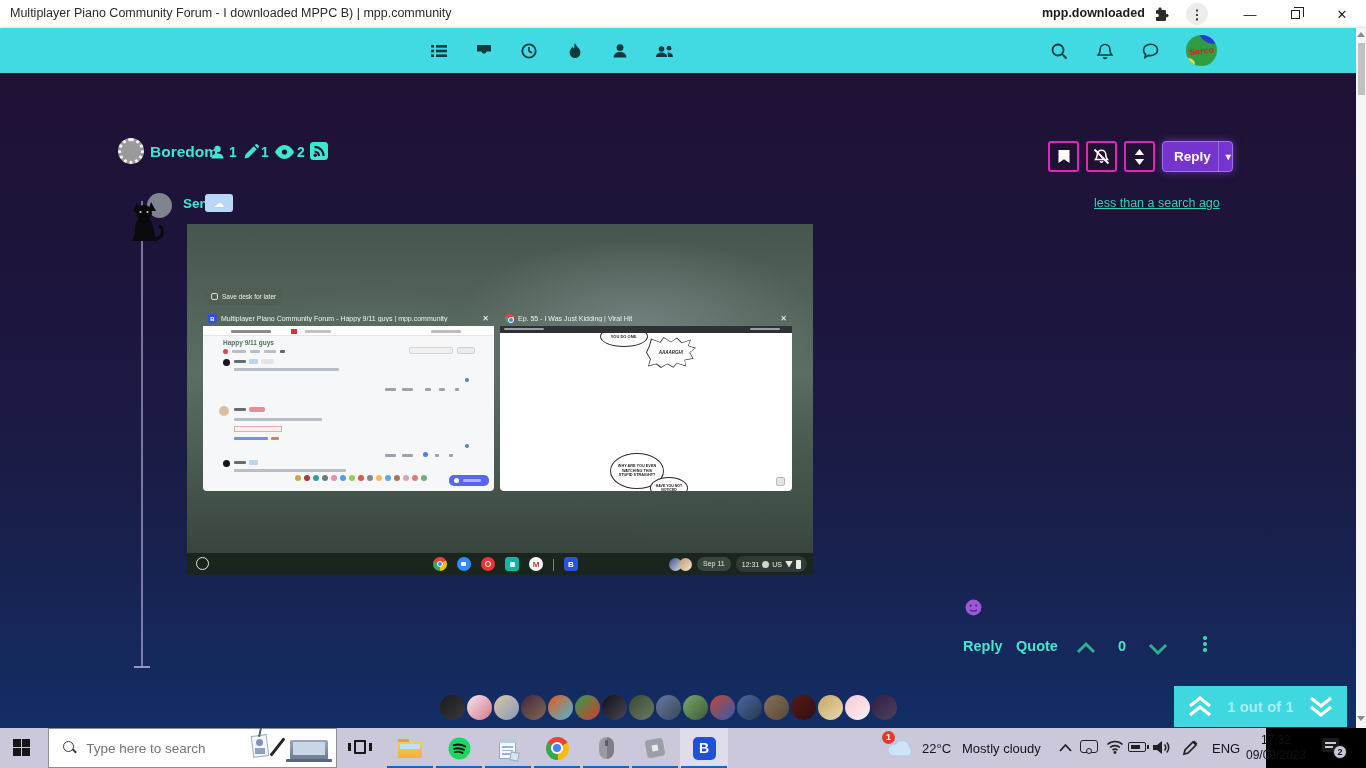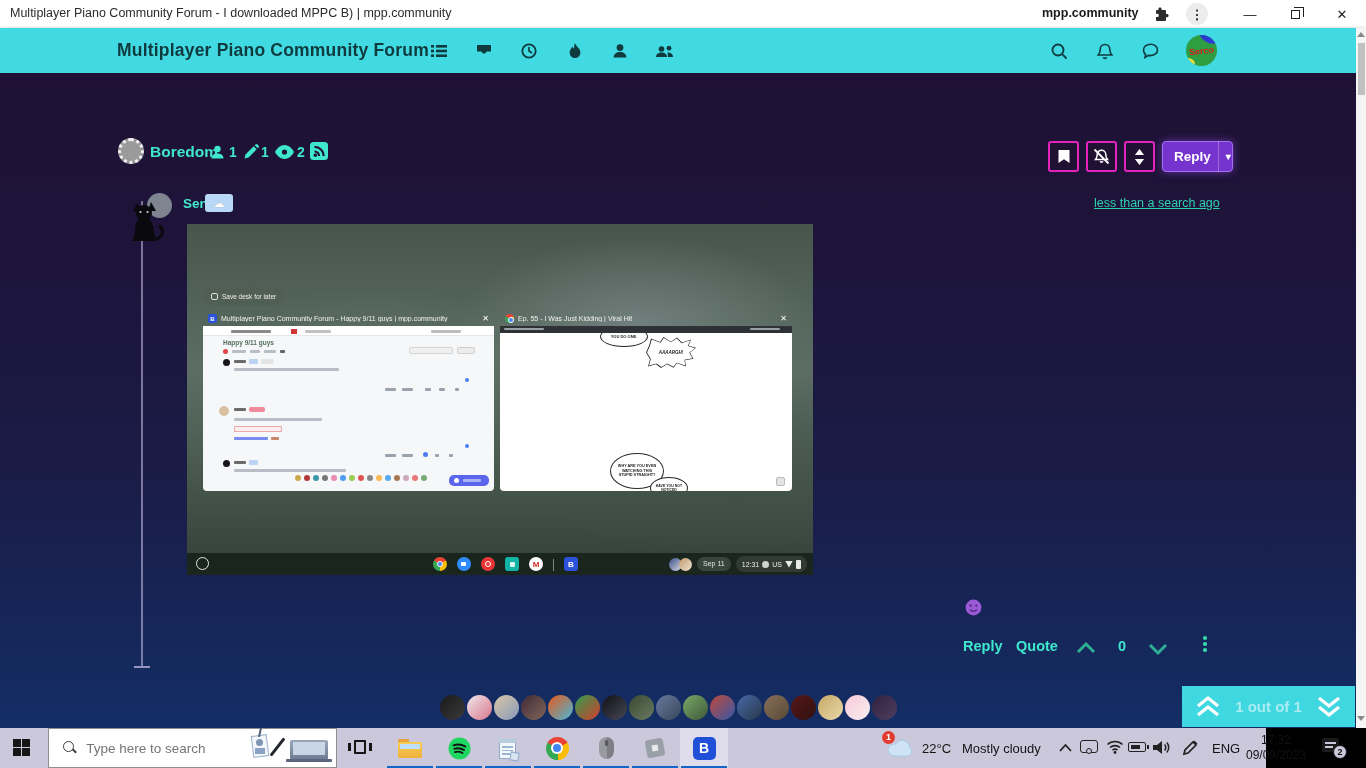--- a/index.html
+++ b/index.html
@@ -75,21 +75,21 @@
 
   
   .react { position:absolute; left:965px; top:526px; width:17px; height:17px; }
   .act { position:absolute; top:565px; font-size:14.5px; font-weight:700; color:#3fe8cc; }
   .kebab { position:absolute; left:1203px; top:563px; display:flex; flex-direction:column; gap:2.5px; }
   .kebab i { width:3.5px; height:3.5px; border-radius:50%; background:#35d6a8; }
 
   
   #participants { position:absolute; left:440px; top:622px; display:flex; gap:2px; }
   .pavatar { width:25px; height:25px; border-radius:50%; flex:none; }
-  #progress { position:absolute; left:1174px; top:613px; width:173px; height:41px; background:#3fd7e0; display:flex; align-items:center; justify-content:space-between; padding:0 12px;margin-left:8px; }
+  #progress { position:absolute; left:1174px; top:613px; width:173px; height:41px; background:#3fd7e0; display:flex; align-items:center; justify-content:space-between; padding:0 12px; }
   #progress .lbl { font-size:15px; font-weight:700; color:rgba(255,255,255,.55); }
 
   
   #scrollbar { position:absolute; right:0; top:28px; width:10px; height:700px; background:#f5f5f5; }
   .sb-thumb { position:absolute; left:1.5px; top:15px; width:7px; height:52px; background:#c1c1c1; }
   .sb-tri { position:absolute; left:1px; width:0; height:0; border-left:4px solid transparent; border-right:4px solid transparent; }
 
   
   #taskbar { position:absolute; top:728px; left:0; width:1266px; height:40px; background:#cbc8db; }
   .start { position:absolute; left:13px; top:11px; width:17px; height:17px; display:grid; grid-template-columns:1fr 1fr; gap:1.5px; }
@@ -106,34 +106,33 @@
   .tray-ico { position:absolute; }
   .clockblk { position:absolute; left:1238px; top:5px; width:76px; text-align:center; font-size:12px; line-height:15px; color:#111; }
 </style>
 </head>
 <body>
 
 <div id="screen">
 
   <div id="titlebar">
     <span class="tb-title">Multiplayer Piano Community Forum - I downloaded MPPC B) | mpp.community</span>
-    <span class="tb-site">mpp.community</span>
+    <span class="tb-site">mpp.downloaded</span>
     <svg class="abs" style="left:1154px;top:6px" width="16" height="16" viewBox="0 0 16 16">
         <path fill="#2b2b2b" d="M6 1.5c1 0 1.6.7 1.6 1.5V4H11a1 1 0 0 1 1 1v3h1c.9 0 1.6.7 1.6 1.6S13.9 11.2 13 11.2h-1V14a1 1 0 0 1-1 1H3a1 1 0 0 1-1-1v-3h1.2c.9 0 1.6-.7 1.6-1.6S4.1 7.8 3.2 7.8H2V5a1 1 0 0 1 1-1h1.4V3c0-.8.6-1.5 1.6-1.5z"></path>
       </svg>
     <div class="menu-circle">⋮</div>
     <div class="tb-ctl" style="left:1230px">—</div>
     <div class="tb-ctl" style="left:1275px">
         <span class="restore-box"></span>
       </div>
     <div class="tb-ctl" style="left:1322px">✕</div>
   </div>
 
   <div id="forumbar">
-    <span class="brand">Multiplayer Piano Community Forum</span>
     <div class="hicon" style="left:429px">
         <svg width="18" height="18" viewBox="0 0 18 18" fill="#0f3a3e">
           <rect x="1" y="3" width="3" height="2.6"></rect>
           <rect x="6" y="3" width="11" height="2.6"></rect>
           <rect x="1" y="7.7" width="3" height="2.6"></rect>
           <rect x="6" y="7.7" width="11" height="2.6"></rect>
           <rect x="1" y="12.4" width="3" height="2.6"></rect>
           <rect x="6" y="12.4" width="11" height="2.6"></rect>
         </svg>
       </div>

